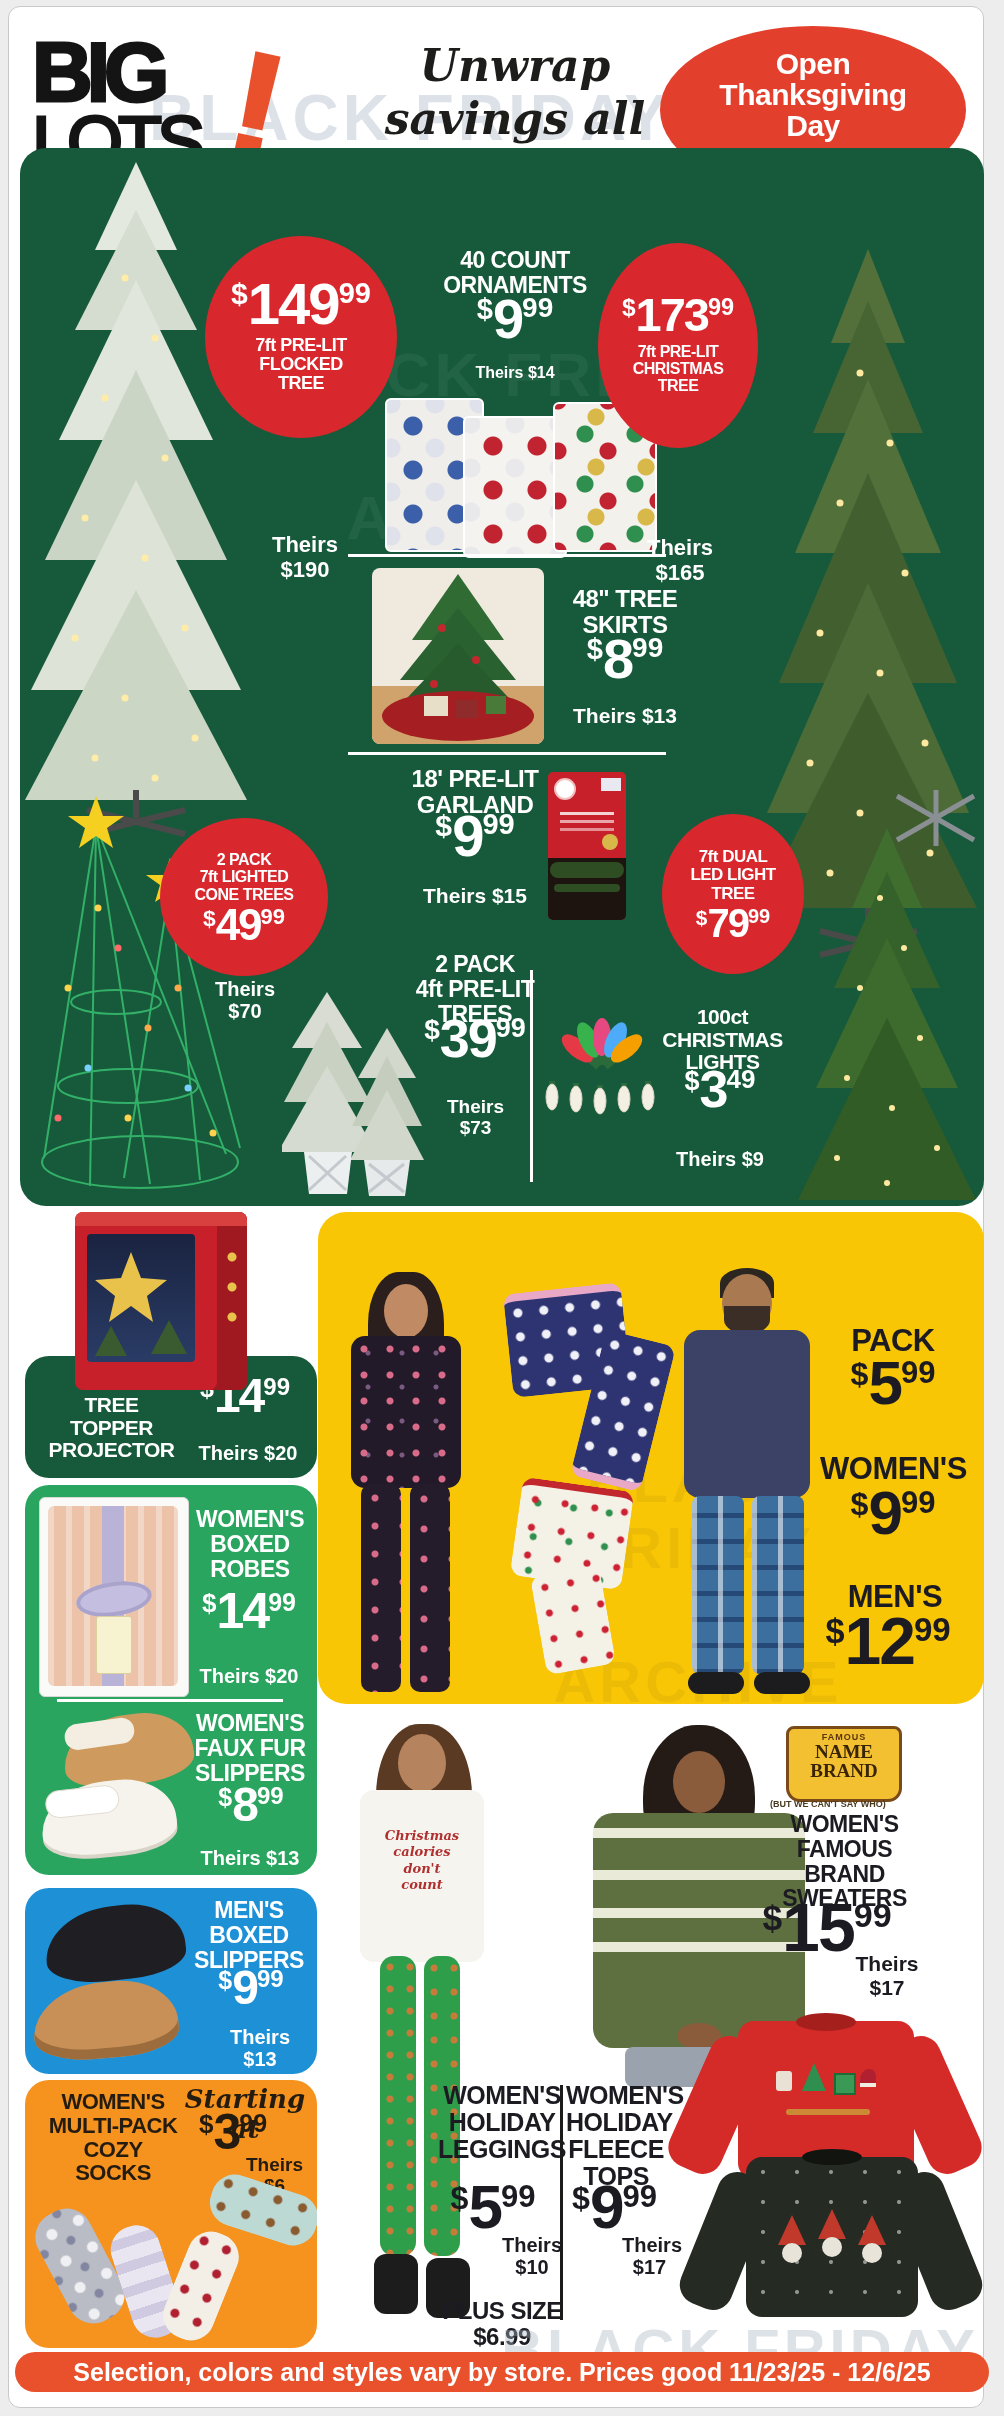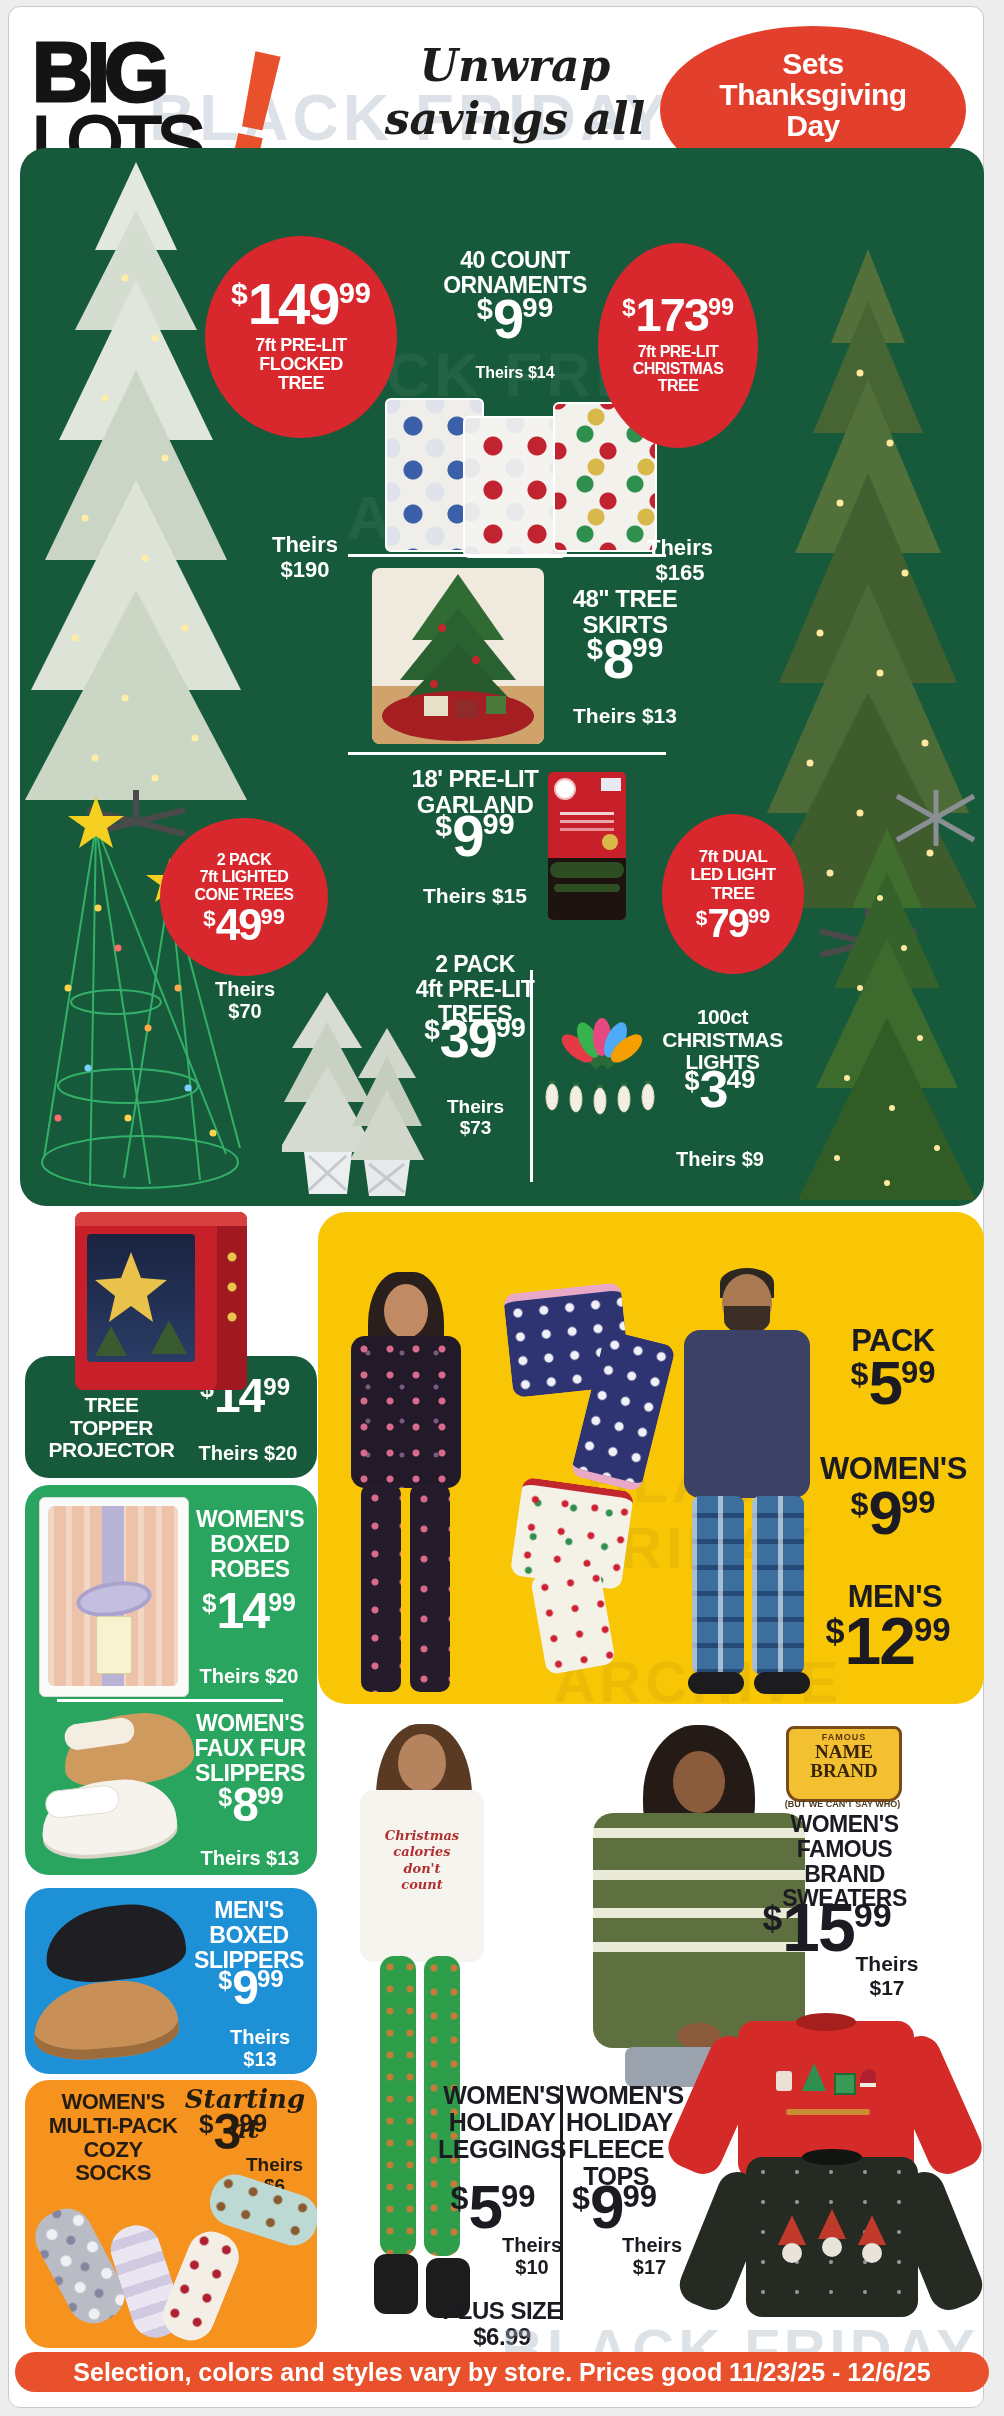--- a/index.html
+++ b/index.html
@@ -34,21 +34,21 @@
     <div class="abs" style="left:0;top:0;font-size:84px;font-weight:bold;color:#141414;letter-spacing:-6px;line-height:.92;-webkit-text-stroke:3px #141414;">BIG</div>
     <div class="abs" style="left:0;top:74px;font-size:72px;font-weight:normal;color:#141414;letter-spacing:-5px;line-height:.95;-webkit-text-stroke:3px #141414;">LOTS</div>
     <div class="abs" style="left:200px;top:-14px;font-size:150px;font-weight:bold;color:#e8512b;transform:rotate(12deg);-webkit-text-stroke:4px #e8512b;">!</div>
   </div>
 
   <div class="abs serif-i" style="left:335px;top:40px;width:360px;font-size:44px;color:#1d1d1b;text-align:center;white-space:pre-line;line-height:1.2;">Unwrap
 savings all
 season long!!</div>
 
   <div class="abs" style="left:660px;top:26px;width:306px;height:168px;background:#e23f2c;border-radius:50%;text-align:center;">
-    <div class="lbl w" style="padding-top:22px;font-size:30px;line-height:1.04;">Sets
+    <div class="lbl w" style="padding-top:22px;font-size:30px;line-height:1.04;">Open
 Thanksgiving
 Day</div>
     <div class="lbl w" style="font-size:17px;margin-top:4px;">See store for hours</div>
   </div>
 
   <div class="abs" style="left:660px;top:200px;width:306px;text-align:center;font-size:27px;font-weight:bold;color:#111;">www.biglots.com</div>
 
   <div class="abs" style="left:20px;top:148px;width:964px;height:1058px;background:#175a3b;border-radius:26px;overflow:hidden;">
 
     <div class="abs wm" style="left:200px;top:120px;width:560px;color:rgba(255,255,255,.05);font-size:62px;">
@@ -541,21 +541,21 @@
     <div class="abs" style="left:38px;top:88px;width:212px;height:235px;background:#5f7040;border-radius:20px;background-image:repeating-linear-gradient(0deg,transparent 0 96px,#e9ead8 96px 106px,transparent 106px 130px,#e9ead8 130px 140px,transparent 140px 168px,#e9ead8 168px 178px,transparent 178px 210px,#e9ead8 210px 220px);"></div>
     <div class="abs" style="left:122px;top:298px;width:44px;height:26px;background:#8a5c3c;border-radius:50%;"></div>
     <div class="abs" style="left:70px;top:322px;width:148px;height:40px;background:#9aa3ad;border-radius:8px;"></div>
   </div>
 
   <div class="abs" style="left:786px;top:1726px;width:110px;height:70px;background:#f2c030;border:3px solid #7a4a18;border-radius:8px 8px 14px 14px;text-align:center;">
     <div style="font-size:9px;font-weight:bold;color:#5a3510;margin-top:3px;letter-spacing:1px;">FAMOUS</div>
     <div class="serif-i" style="font-size:19px;color:#3a2408;white-space:pre-line;line-height:1.0;font-style:normal;font-weight:bold;font-family:'Liberation Serif',serif;">NAME
 BRAND</div>
   </div>
-  <div class="abs" style="left:770px;top:1799px;width:145px;text-align:center;font-size:9px;font-weight:bold;color:#4a3a20;">(BUT WE CAN'T SAY WHO)</div>
+  <div class="abs" style="left:770px;top:1799px;width:145px;text-align:left;font-size:9px;font-weight:bold;color:#4a3a20;">(BUT WE CAN'T SAY WHO)</div>
 
   <div class="abs lbl dk" style="left:762px;top:1812px;width:165px;font-size:23px;">WOMEN'S
 FAMOUS
 BRAND
 SWEATERS</div>
   <div class="abs price dk" style="left:752px;top:1900px;width:150px;font-size:68px;">
     <span class="cur">$</span>
       <span>15</span>
       <span class="cents">99</span>
   </div>

